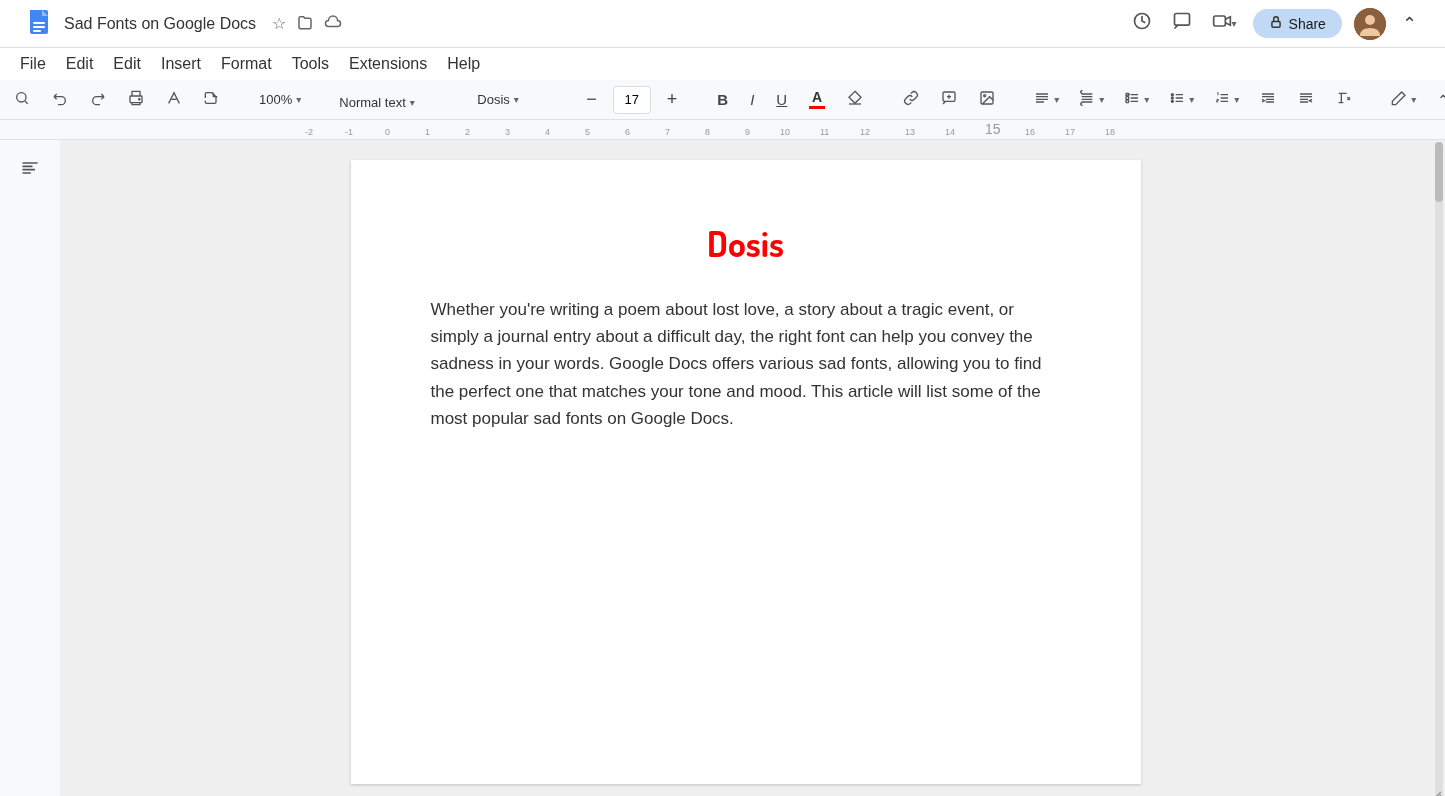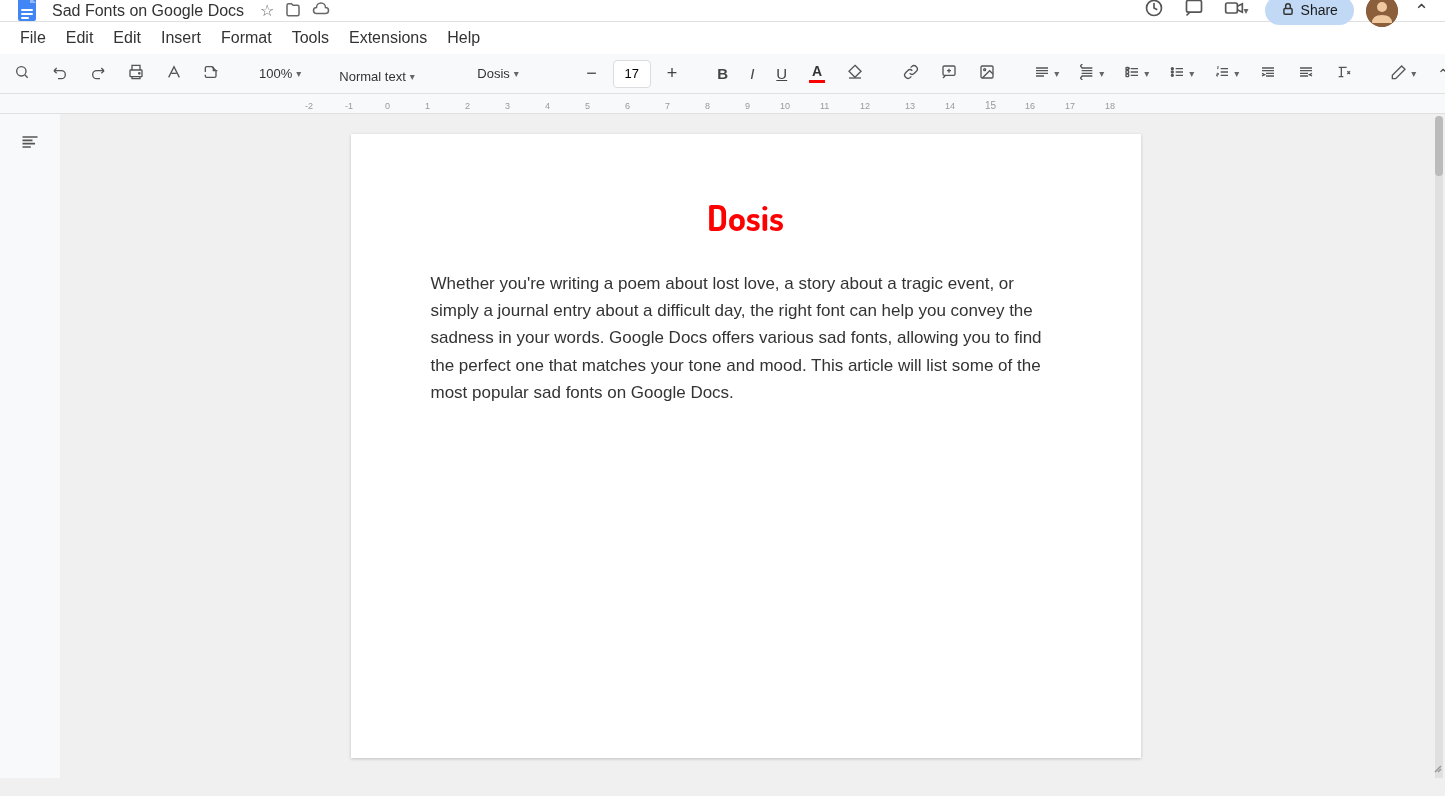--- a/index.html
+++ b/index.html
@@ -3,22 +3,22 @@
   <meta charset="utf-8">
   <style>
     * { box-sizing: border-box; margin: 0; padding: 0; }
     body { font-family: 'Arial', sans-serif; background: #f0f0f0; height: 796px; overflow: hidden; }
 
     
     .title-bar {
       display: flex;
       align-items: center;
       background: #fff;
-      height: 22px;
-      padding: 0 12px;
+      height: 48px;
+      padding: 0 24px;
       border-bottom: 1px solid #e0e0e0;
     }
     .title-bar-left {
       display: flex;
       align-items: center;
       flex: 1;
       gap: 8px;
     }
     .docs-icon {
       width: 32px;
@@ -53,20 +53,21 @@
     .share-btn {
       background: #c2d9f5;
       border: none;
       border-radius: 20px;
       padding: 6px 16px;
       font-size: 14px;
       font-weight: 500;
       cursor: pointer;
       color: #1a1a1a;
       display: flex;
+      align-items: center;
       gap: 6px;
     }
     .top-icon-btn {
       background: none;
       border: none;
       cursor: pointer;
       padding: 4px;
       color: #444;
       font-size: 18px;
       display: flex;
@@ -613,21 +614,21 @@
     <span style="position:absolute;left:280px;bottom:2px;font-size:9px;color:#999;">5</span>
     <span style="position:absolute;left:320px;bottom:2px;font-size:9px;color:#999;">6</span>
     <span style="position:absolute;left:360px;bottom:2px;font-size:9px;color:#999;">7</span>
     <span style="position:absolute;left:400px;bottom:2px;font-size:9px;color:#999;">8</span>
     <span style="position:absolute;left:440px;bottom:2px;font-size:9px;color:#999;">9</span>
     <span style="position:absolute;left:475px;bottom:2px;font-size:9px;color:#999;">10</span>
     <span style="position:absolute;left:515px;bottom:2px;font-size:9px;color:#999;">11</span>
     <span style="position:absolute;left:555px;bottom:2px;font-size:9px;color:#999;">12</span>
     <span style="position:absolute;left:600px;bottom:2px;font-size:9px;color:#999;">13</span>
     <span style="position:absolute;left:640px;bottom:2px;font-size:9px;color:#999;">14</span>
-    <span style="position:absolute;left:680px;bottom:2px;font-size:10px;color:#999;">15</span>
+    <span style="position:absolute;left:680px;bottom:2px;font-size:14px;color:#999;">15</span>
     <span style="position:absolute;left:720px;bottom:2px;font-size:9px;color:#999;">16</span>
     <span style="position:absolute;left:760px;bottom:2px;font-size:9px;color:#999;">17</span>
     <span style="position:absolute;left:800px;bottom:2px;font-size:9px;color:#999;">18</span>
   </div>
 </div>
 
 <div class="main-area">
 
   <div class="sidebar">
     <div class="sidebar-icon">

